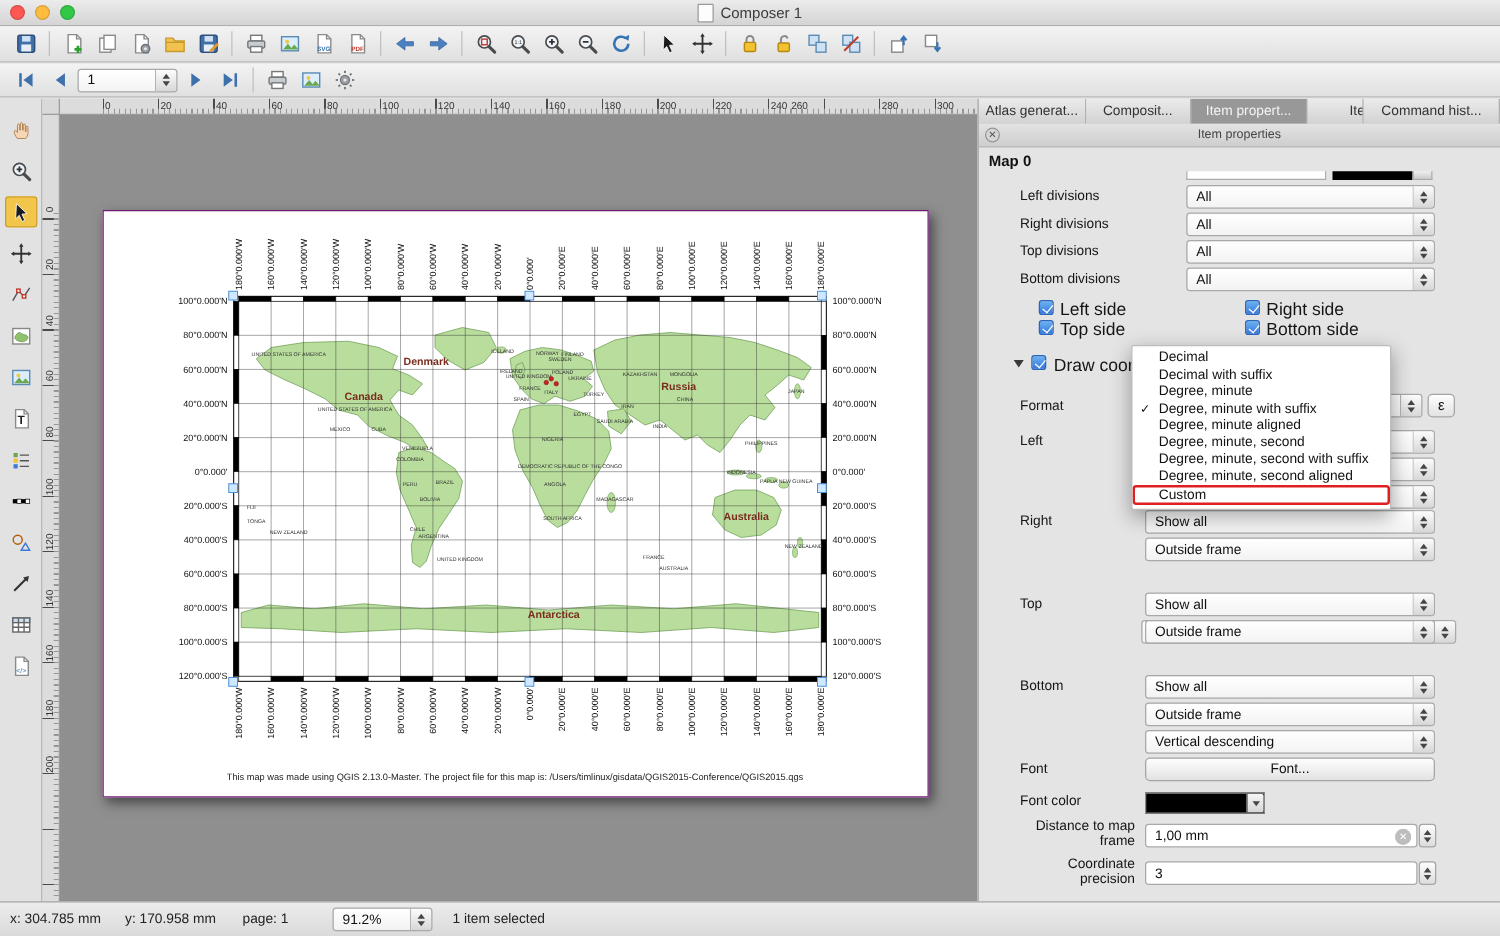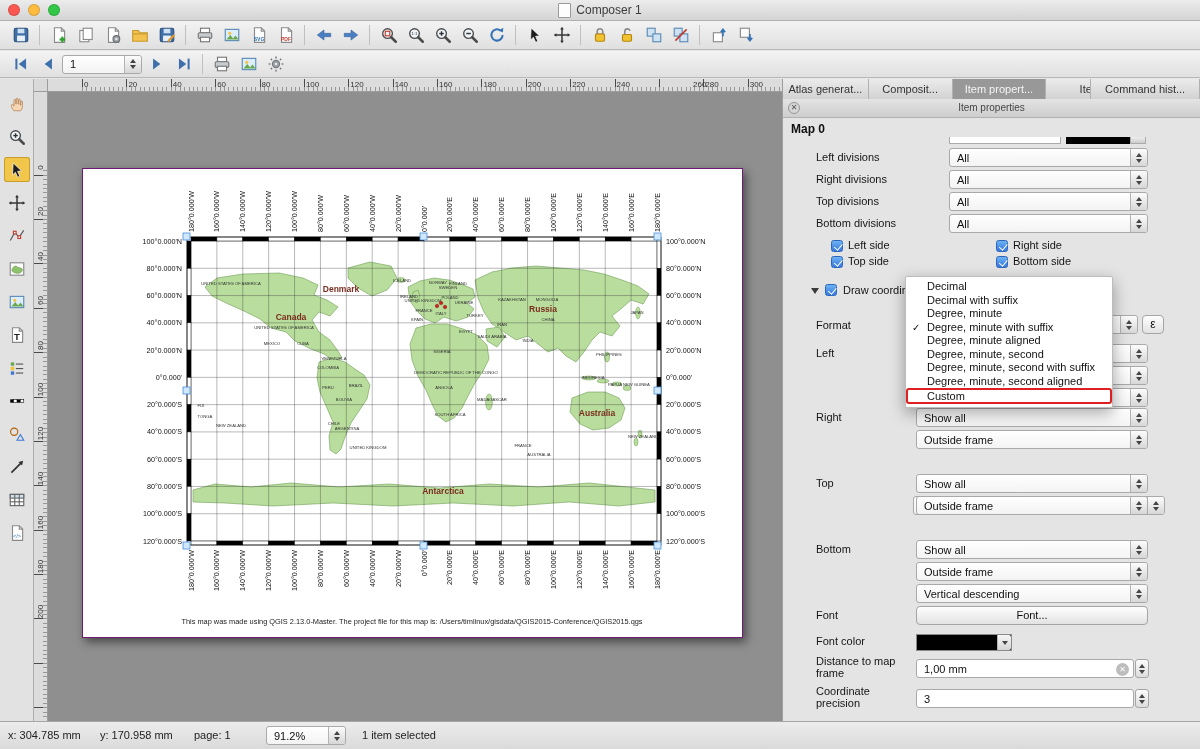--- a/index.html
+++ b/index.html
@@ -49,33 +49,33 @@
     box-sizing:border-box;overflow:hidden;}
   #tabs{display:flex;height:20px;background:#d8d8d8;border-bottom:1px solid #9e9e9e;}
   .tab{font-size:11px;color:#333;display:flex;align-items:center;justify-content:center;border-right:1px solid #b0b0b0;
     background:linear-gradient(#ebebeb,#d2d2d2);white-space:nowrap;overflow:hidden;box-sizing:border-box;}
   .tab.selected{background:#989898;color:#f4f4f4;}
   #phead{position:absolute;top:20px;left:0;right:0;height:18px;background:linear-gradient(#e3e3e3,#cecece);border-bottom:1px solid #b2b2b2;}
   #pclose{position:absolute;left:5px;top:3px;width:12px;height:12px;border-radius:50%;background:#d6d6d6;border:1px solid #969696;
     font-size:8px;line-height:10px;text-align:center;color:#555;box-sizing:border-box;}
   #ptitle{text-align:center;font-size:10px;line-height:18px;color:#454545;}
   #itemname{position:absolute;top:43px;left:8px;font-size:12px;font-weight:bold;color:#111;}
-  .plabel{position:absolute;font-size:11px;color:#151515;white-space:nowrap;}
+  .plabel{position:absolute;font-size:11px;color:#151515;white-space:nowrap;text-align:right;}
   .plabel.wrap{white-space:normal;width:92px;line-height:12px;}
   .combo{position:absolute;height:19px;background:linear-gradient(#ffffff,#f3f3f3);border:1px solid #a9a9a9;border-radius:3px;
     font-size:11px;display:flex;align-items:center;padding:0 20px 0 7px;box-sizing:border-box;white-space:nowrap;overflow:hidden;color:#111;}
   .inline-combo{position:relative;height:19px;}
   .combo-arrows{position:absolute;right:0;top:0;bottom:0;width:16px;background:linear-gradient(#fcfcfc,#d7d7d7);
     border-left:1px solid #b3b3b3;border-radius:0 2px 2px 0;display:flex;flex-direction:column;align-items:center;justify-content:center;gap:2px;}
   .tri-up{width:0;height:0;border-left:3.5px solid transparent;border-right:3.5px solid transparent;border-bottom:4px solid #454545;}
   .tri-down{width:0;height:0;border-left:3.5px solid transparent;border-right:3.5px solid transparent;border-top:4px solid #454545;}
   .checkbox{position:absolute;width:12px;height:12px;border-radius:2.5px;border:1px solid #8f8f8f;background:linear-gradient(#fff,#ececec);box-sizing:border-box;}
   .checkbox.checked{background:linear-gradient(#6db3f2,#3577dd);border-color:#2b66bd;}
   .checkbox.checked::after{content:"";position:absolute;left:3.5px;top:0.5px;width:3.5px;height:6.5px;border:solid #fff;border-width:0 1.8px 1.8px 0;transform:rotate(40deg);}
-  .cb-label{position:absolute;font-size:11px;color:#151515;}
+  .cb-label{position:absolute;font-size:14px;color:#151515;}
   .disclosure{position:absolute;width:0;height:0;border-left:4.5px solid transparent;border-right:4.5px solid transparent;border-top:6px solid #3a3a3a;}
   .btn{position:absolute;height:19px;border:1px solid #a5a5a5;border-radius:4px;background:linear-gradient(#fefefe,#e2e2e2);
     font-size:11px;text-align:center;line-height:17px;box-sizing:border-box;color:#111;}
   .swatch{position:absolute;height:17px;border:1px solid #8a8a8a;box-sizing:border-box;}
   .swatch .combo-arrows{width:13px;background:linear-gradient(#f6f6f6,#d5d5d5);}
   .spin-col{position:absolute;width:14px;height:19px;border:1px solid #a5a5a5;border-radius:3px;background:linear-gradient(#fdfdfd,#dcdcdc);
     box-sizing:border-box;display:flex;flex-direction:column;align-items:center;justify-content:center;gap:2px;}
   .field{position:absolute;height:19px;background:#fff;border:1px solid #a9a9a9;border-radius:3px;font-size:11px;
     display:flex;align-items:center;padding:0 7px;box-sizing:border-box;color:#111;}
   .clear-btn{position:absolute;right:4px;top:2.5px;width:13px;height:13px;border-radius:50%;background:#bdbdbd;color:#fff;
@@ -454,21 +454,21 @@
       <span class="hlabel" style="left: 183.14px;">60</span>
       <span class="hlabel" style="left: 227.52px;">80</span>
       <span class="hlabel" style="left: 271.9px;">100</span>
       <span class="hlabel" style="left: 316.28px;">120</span>
       <span class="hlabel" style="left: 360.66px;">140</span>
       <span class="hlabel" style="left: 405.04px;">160</span>
       <span class="hlabel" style="left: 449.42px;">180</span>
       <span class="hlabel" style="left: 493.8px;">200</span>
       <span class="hlabel" style="left: 538.18px;">220</span>
       <span class="hlabel" style="left: 582.56px;">240</span>
-      <span class="hlabel" style="left: 659px;">260</span>
+      <span class="hlabel" style="left: 599px;">260</span>
       <span class="hlabel" style="left: 671.32px;">280</span>
       <span class="hlabel" style="left: 715.7px;">300</span>
     </div>
   <div id="corner"></div>
   <div id="vruler">
       <span class="vlabel" style="top: 71px;">0</span>
       <span class="vlabel" style="top: 115.38px;">20</span>
       <span class="vlabel" style="top: 159.76px;">40</span>
       <span class="vlabel" style="top: 204.14px;">60</span>
       <span class="vlabel" style="top: 248.52px;">80</span>

